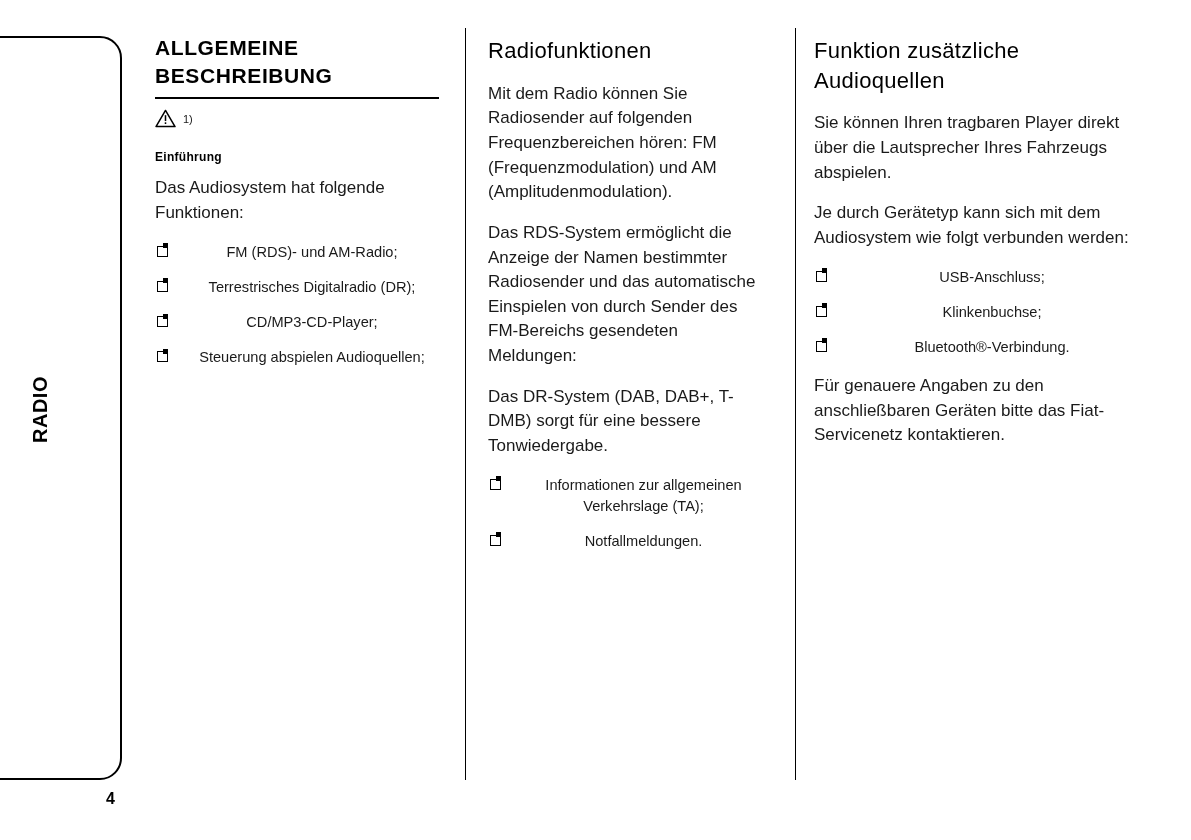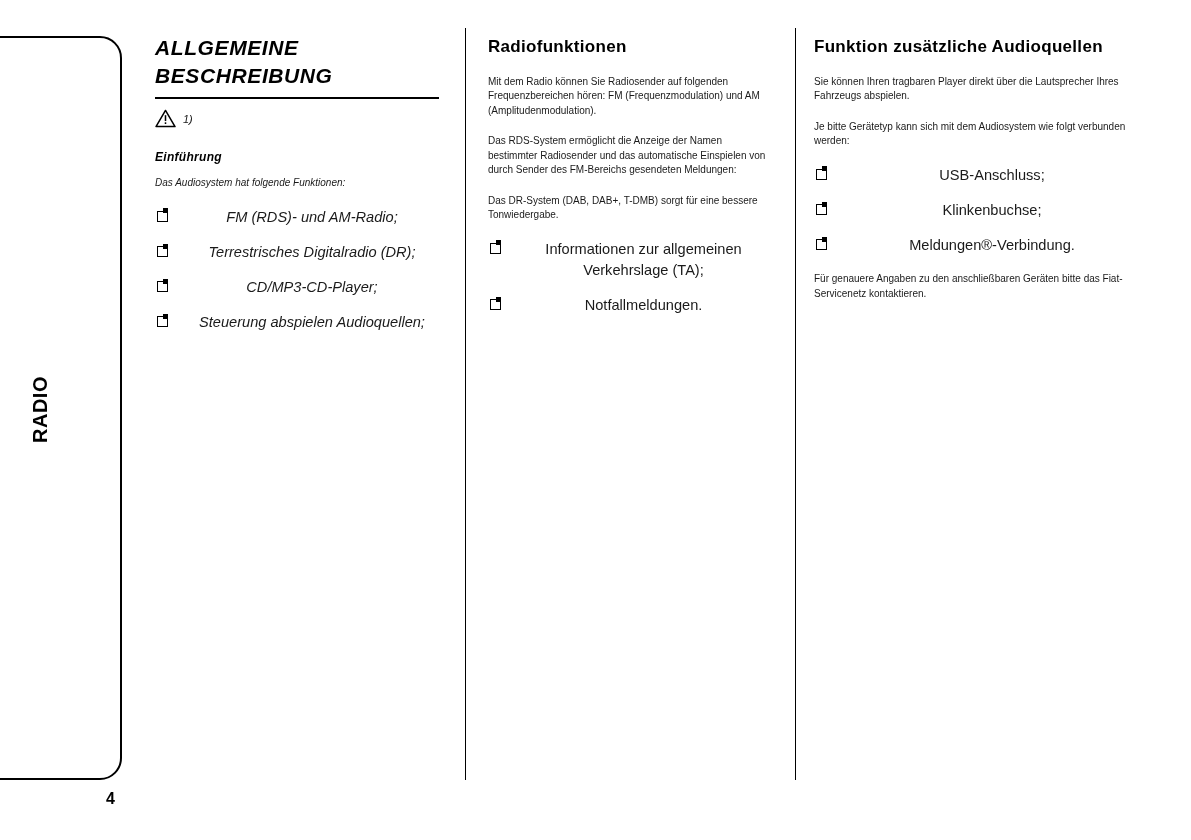--- a/index.html
+++ b/index.html
@@ -68,21 +68,21 @@
     left: 155px;
     top: 28px;
     width: 1006px;
     height: 752px;
     display: flex;
   }
   .col {
     width: 290px;
     box-sizing: border-box;
   }
-  .col-1 { width: 310px; padding-right: 26px; font-style: italic; }
+  .col-1 { width: 310px; padding-right: 26px; }
   .col-2 { width: 330px; padding-left: 22px; padding-right: 26px; border-left: 1.5px solid #000; }
   .col-3 { width: 345px; padding-left: 18px; border-left: 1.5px solid #000; }
 
   h1.title {
     font-size: 21px;
     line-height: 1.32;
     font-weight: bold;
     letter-spacing: 0.6px;
     margin: 6px 0 0 0;
     color: #000;
@@ -95,30 +95,30 @@
   }
 
   h2.subhead {
     font-size: 12px;
     font-weight: bold;
     letter-spacing: 0.3px;
     margin: 0 0 12px 0;
     color: #000;
   }
   h2.col-head {
-    font-size: 17px;
-    font-weight: bold;
+    font-size: 22px;
+    font-weight: normal;
     letter-spacing: 0.3px;
     margin: 8px 0 16px 0;
     line-height: 1.35;
     color: #000;
   }
 
   p.para {
-    font-size: 10px;
+    font-size: 17px;
     line-height: 1.45;
     margin: 0 0 16px 0;
     color: #1a1a1a;
   }
 
   
   .warn-line {
     display: flex;
     align-items: center;
     gap: 7px;
@@ -211,25 +211,25 @@
 
       <ul class="sqlist">
         <li>Informationen zur allgemeinen Verkehrslage (TA);</li>
         <li>Notfallmeldungen.</li>
       </ul>
     </div>
 
     <div class="col col-3">
       <h2 class="col-head">Funktion zusätzliche Audioquellen</h2>
       <p class="para">Sie können Ihren tragbaren Player direkt über die Lautsprecher Ihres Fahrzeugs abspielen.</p>
-      <p class="para">Je bitte Gerätetyp kann sich mit dem Audiosystem wie folgt verbunden werden:</p>
+      <p class="para">Je durch Gerätetyp kann sich mit dem Audiosystem wie folgt verbunden werden:</p>
 
       <ul class="sqlist">
         <li>USB-Anschluss;</li>
         <li>Klinkenbuchse;</li>
-        <li>Meldungen®-Verbindung.</li>
+        <li>Bluetooth®-Verbindung.</li>
       </ul>
 
       <p class="para">Für genauere Angaben zu den anschließbaren Geräten bitte das Fiat-Servicenetz kontaktieren.</p>
     </div>
 
   </div>
 </div>
 
 </body></html>

